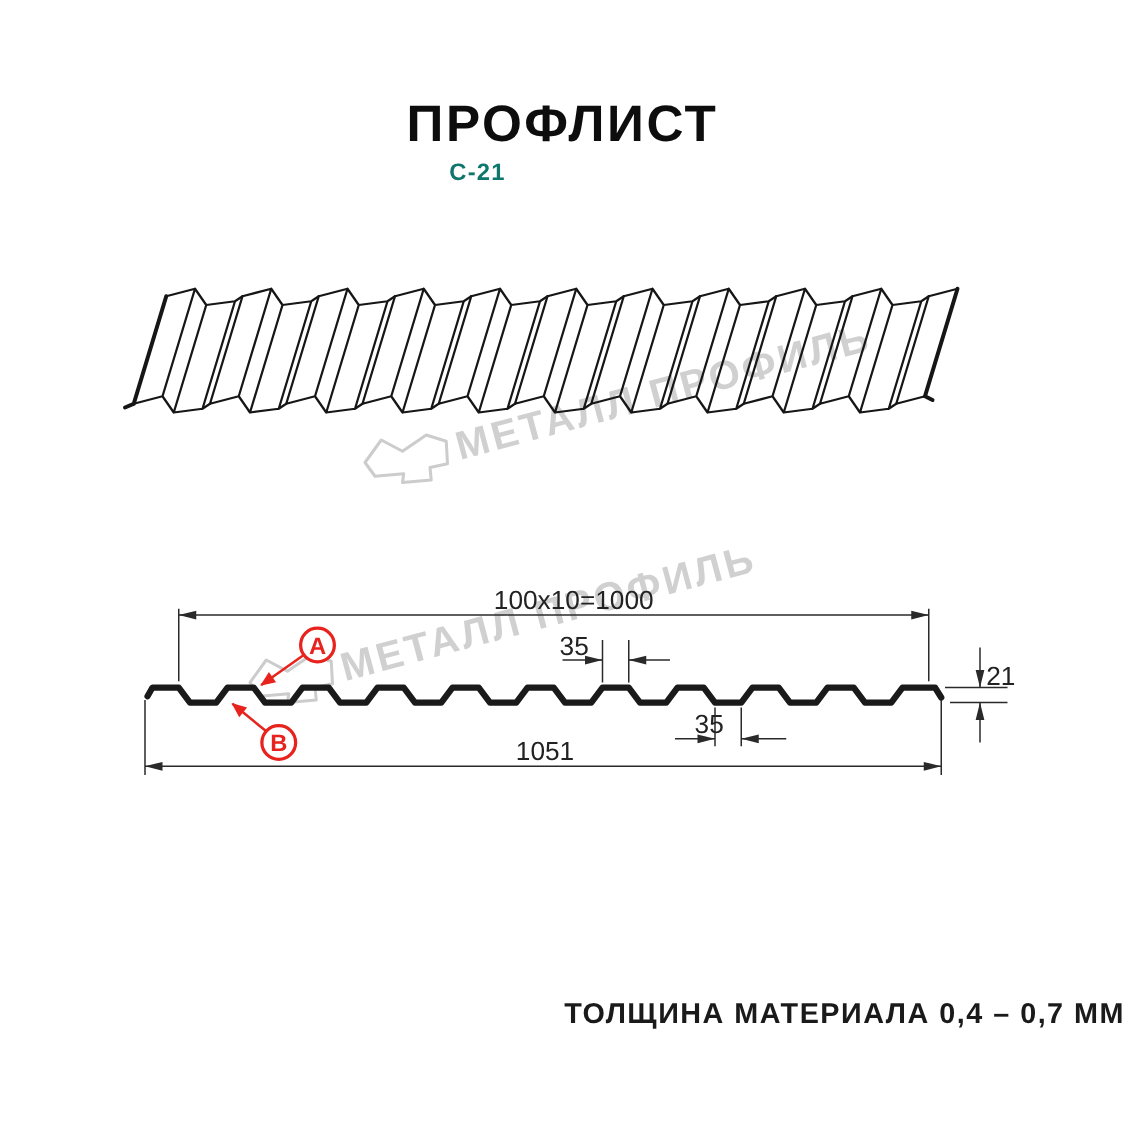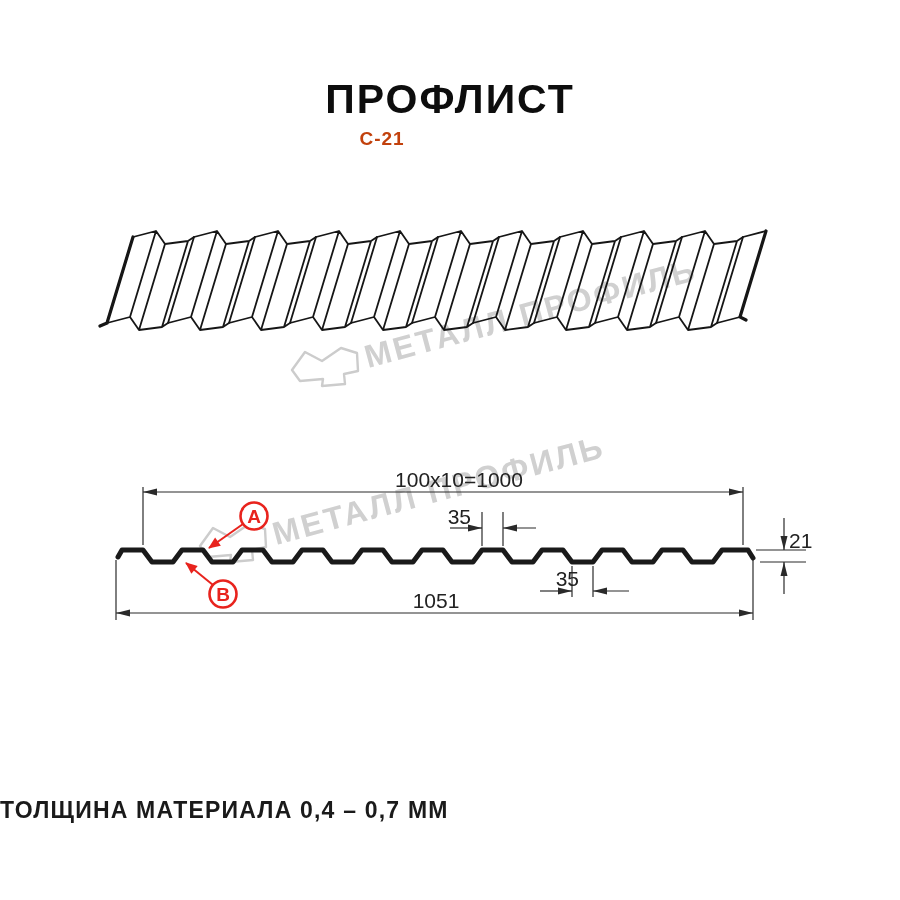--- a/index.html
+++ b/index.html
@@ -8,25 +8,25 @@
     font-family:"Liberation Sans", sans-serif;
   }
   .page-title{
     position:absolute;top:76px;left:0;width:900px;margin:0;
     text-align:center;font-size:41px;font-weight:700;letter-spacing:2px;
     color:#0d0d0d;
   }
   .profile-code{
     position:absolute;top:128px;left:0;width:764px;
     text-align:center;font-size:19px;font-weight:700;letter-spacing:1px;
-    color:#c2410c;
+    color:#0f766e;
   }
   .thickness-note{
     position:absolute;top:797px;left:0;width:900px;
-    text-align:left;font-size:23px;font-weight:600;letter-spacing:1.2px;
+    text-align:right;font-size:23px;font-weight:600;letter-spacing:1.2px;
     color:#1a1a1a;
   }
   svg{position:absolute;top:0;left:0;}
   .dim-text{fill:#222;font-family:"Liberation Sans",sans-serif;font-size:21px;}
   .wm-text{fill:#d0d0d0;font-family:"Liberation Sans",sans-serif;font-size:32px;font-weight:700;letter-spacing:2.5px;}
   .red-letter{fill:#e8231d;font-family:"Liberation Sans",sans-serif;font-size:19px;font-weight:700;text-anchor:middle;}
 </style>
 </head>
 <body>
 

